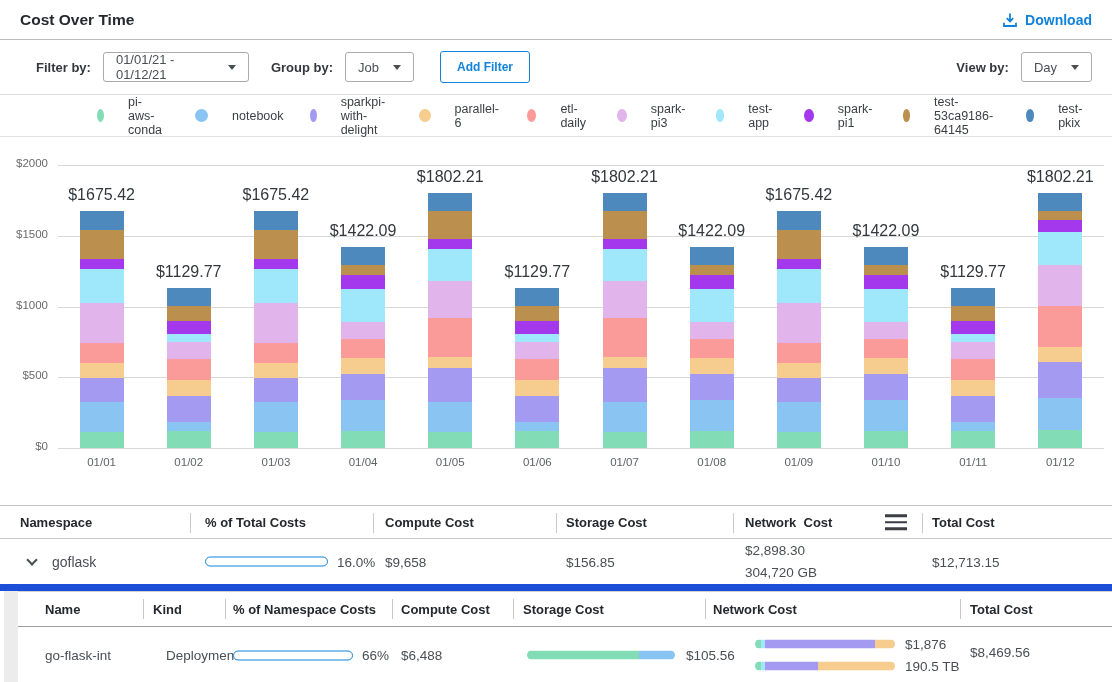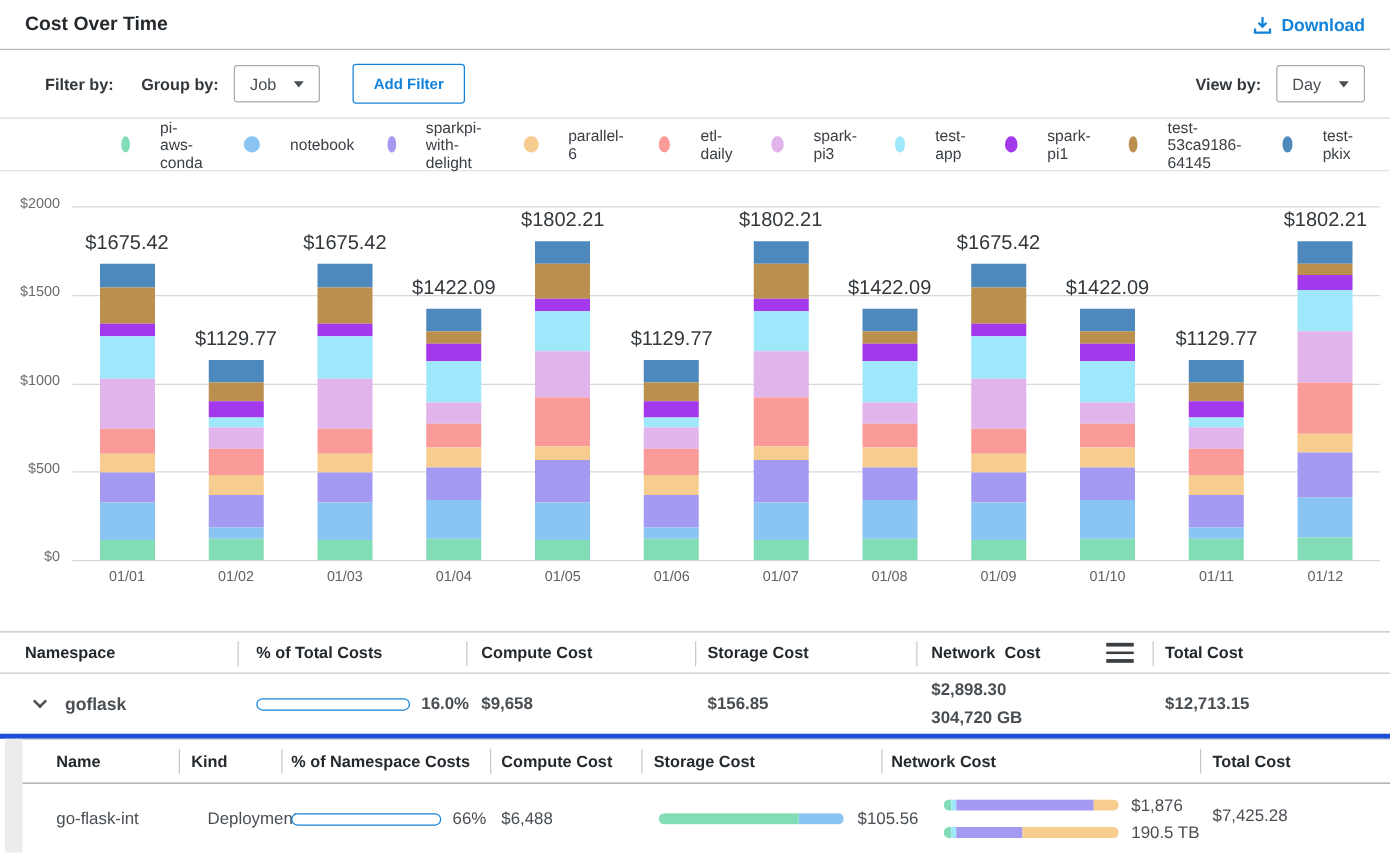--- a/index.html
+++ b/index.html
@@ -49,21 +49,21 @@
   .bar-stack { width:44px; display:flex; flex-direction:column-reverse; }
   .bar-label { position:absolute; left:50%; transform:translateX(-50%);
     white-space:nowrap; font-size:16px; color:#33383d; }
   .xlabels { position:absolute; left:58px; right:8px; top:319px; display:flex;
     justify-content:space-around; }
   .xlabels div { width:60px; text-align:center; font-size:11.5px; color:#5f6368; }
 
   
   .mt-head { position:relative; height:34px; border-top:1px solid #c2c2c2;
     border-bottom:1px solid #cacaca; }
-  .mt-row  { position:relative; height:52px; border-bottom:4px solid #1d4ed8;font-weight:bold; }
+  .mt-row  { position:relative; height:52px; border-bottom:7px solid #1d4ed8; }
   .cell { position:absolute; top:50%; transform:translateY(-50%); font-size:13.5px;
     color:#4a4f54; white-space:nowrap; }
   .hcell { font-weight:bold; font-size:13px; color:#24292e; }
   .vline { position:absolute; top:7px; width:1px; height:20px; background:#c9c9c9; }
   .hamburger { position:absolute; left:885px; top:50%; transform:translateY(-50%);
     display:flex; flex-direction:column; gap:4px; cursor:pointer; }
   .hamburger i { display:block; width:22px; height:2.5px; background:#3a3f44; }
   .chev { display:inline-block; width:8px; height:8px; border-right:2px solid #4a4f54;
     border-bottom:2px solid #4a4f54; transform:rotate(45deg); margin-right:16px;
     position:relative; top:-3px; cursor:pointer; }
@@ -94,20 +94,24 @@
     <svg class="dl-icon" width="16" height="16" viewBox="0 0 16 16">
       <path d="M8 1.5v7.5M4.8 6.2 8 9.4l3.2-3.2" stroke="#1283da" stroke-width="1.8" fill="none"></path>
       <path d="M2 10.8v3.2h12v-3.2" stroke="#1283da" stroke-width="1.8" fill="none"></path>
     </svg>
     <span>Download</span>
   </div>
 </div>
 
 <div class="fbar">
   <span class="flabel">Filter by:</span>
+  <span class="dropdown" style="width:146px;">
+    <span style="flex:1;">01/01/21 - 01/12/21</span>
+    <span class="caret"></span>
+  </span>
   <span class="flabel" style="margin-left:10px;">Group by:</span>
   <span class="dropdown">
     <span>Job</span>
     <span class="caret"></span>
   </span>
   <button class="btn-add">Add Filter</button>
   <span class="fbar-spacer"></span>
   <span class="flabel">View by:</span>
   <span class="dropdown">
     <span>Day</span>
@@ -459,15 +463,15 @@
       <span class="net-line">
         <span class="minibar" id="net-bar-1" style="width:140px;">
             <div style="width: 4%; background: rgb(130, 221, 182);"></div>
             <div style="width: 3.5%; background: rgb(159, 231, 251);"></div>
             <div style="width: 37.5%; background: rgb(164, 154, 242);"></div>
             <div style="width: 55%; background: rgb(247, 205, 143);"></div>
           </span>
         <span>190.5 TB</span>
       </span>
     </span>
-    <span class="cell" style="left:952px; top:18px; transform:none;">$7,425.28</span>
+    <span class="cell" style="left:952px; top:18px; transform:none;">$8,469.56</span>
   </div>
 </div>
 
 </body></html>

